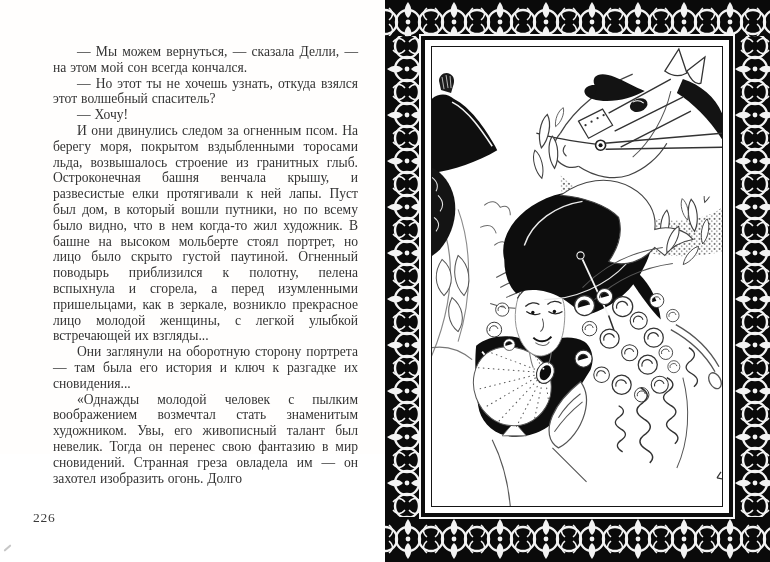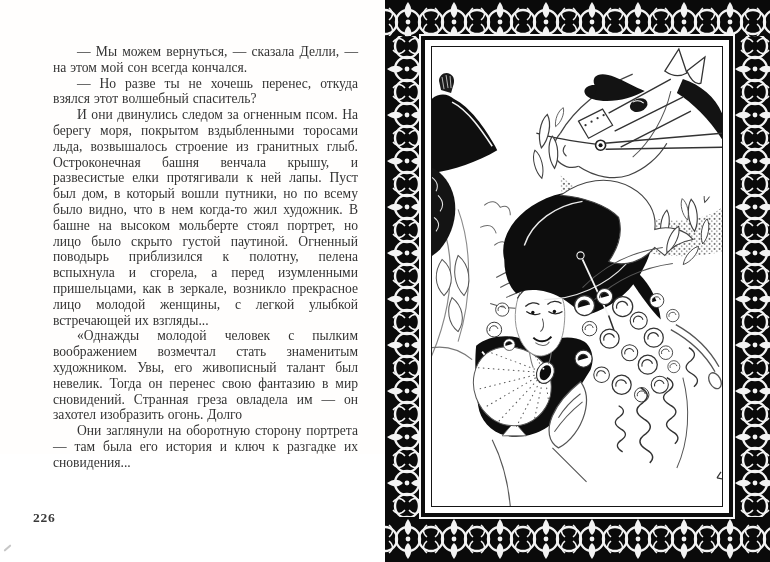--- a/index.html
+++ b/index.html
@@ -15,21 +15,21 @@
   .text-block { position:absolute; left:53px; top:44px; width:305px; }
   .text-block p {
     margin:0; padding:0;
     font-size:13.6px; line-height:15.8px;
     color:#343434;
     text-align:justify; text-indent:24px;
     word-spacing:0.5px;
   }
   .page-number {
     position:absolute; left:33px; top:510px;
-    font-size:13.5px; font-weight:700; color:#3a3a3a; letter-spacing:0.8px;
+    font-size:13.5px; font-weight:400; color:#3a3a3a; letter-spacing:0.8px;
   }
   .speck { position:absolute; left:3px; top:547px; width:9px; height:2px; background:#c7c7c7; transform:rotate(-42deg); border-radius:2px; }
 
   
   .plate { position:absolute; left:385px; top:0; width:385px; height:562px; background:#0a0a0a; }
   .ornament-svg { position:absolute; left:0; top:0; }
   .panel {
     position:absolute; left:36px; top:36px; right:37px; bottom:45px;
     background:#ffffff;
     border:4px solid #0c0c0c;
@@ -43,24 +43,25 @@
   .illo { display:block; width:100%; height:100%; }
 </style>
 </head>
 <body>
 
 <div class="spread">
 
   <div class="page-left">
     <div class="text-block">
       <p>— Мы можем вернуться, — сказала Делли, — на этом мой сон всегда кончался.</p>
-      <p>— Но разве ты не хочешь перенес, откуда взялся этот волшебный спаситель?</p>
+      <p>— Но этот ты не хочешь узнать, откуда взялся этот волшебный спаситель?</p>
+      <p>— Хочу!</p>
       <p>И они двинулись следом за огненным псом. На берегу моря, покрытом вздыбленными торосами льда, возвышалось строение из гранитных глыб. Остроконечная башня венчала крышу, и развесистые елки протягивали к ней лапы. Пуст был дом, в который вошли путники, но по всему было видно, что в нем когда-то жил художник. В башне на высоком мольберте стоял портрет, но лицо было скрыто густой паутиной. Огненный поводырь приблизился к полотну, пелена вспыхнула и сгорела, а перед изумленными пришельцами, как в зеркале, возникло прекрасное лицо молодой женщины, с легкой улыбкой встречающей их взгляды...</p>
+      <p>Они заглянули на оборотную сторону портрета — там была его история и ключ к разгадке их сновидения...</p>
       <p>«Однажды молодой человек с пылким воображением возмечтал стать знаменитым художником. Увы, его живописный талант был невелик. Тогда он перенес свою фантазию в мир сновидений. Странная греза овладела им — он захотел изобразить огонь. Долго</p>
-      <p>Они заглянули на оборотную сторону портрета — там была его история и ключ к разгадке их сновидения...</p>
     </div>
     <div class="page-number">226</div>
     <div class="speck"></div>
   </div>
 
   <div class="plate">
 
     <svg class="ornament-svg" width="385" height="562" viewBox="0 0 385 562">
       <defs>
         <pattern id="bandH" patternUnits="userSpaceOnUse" width="46" height="44">

